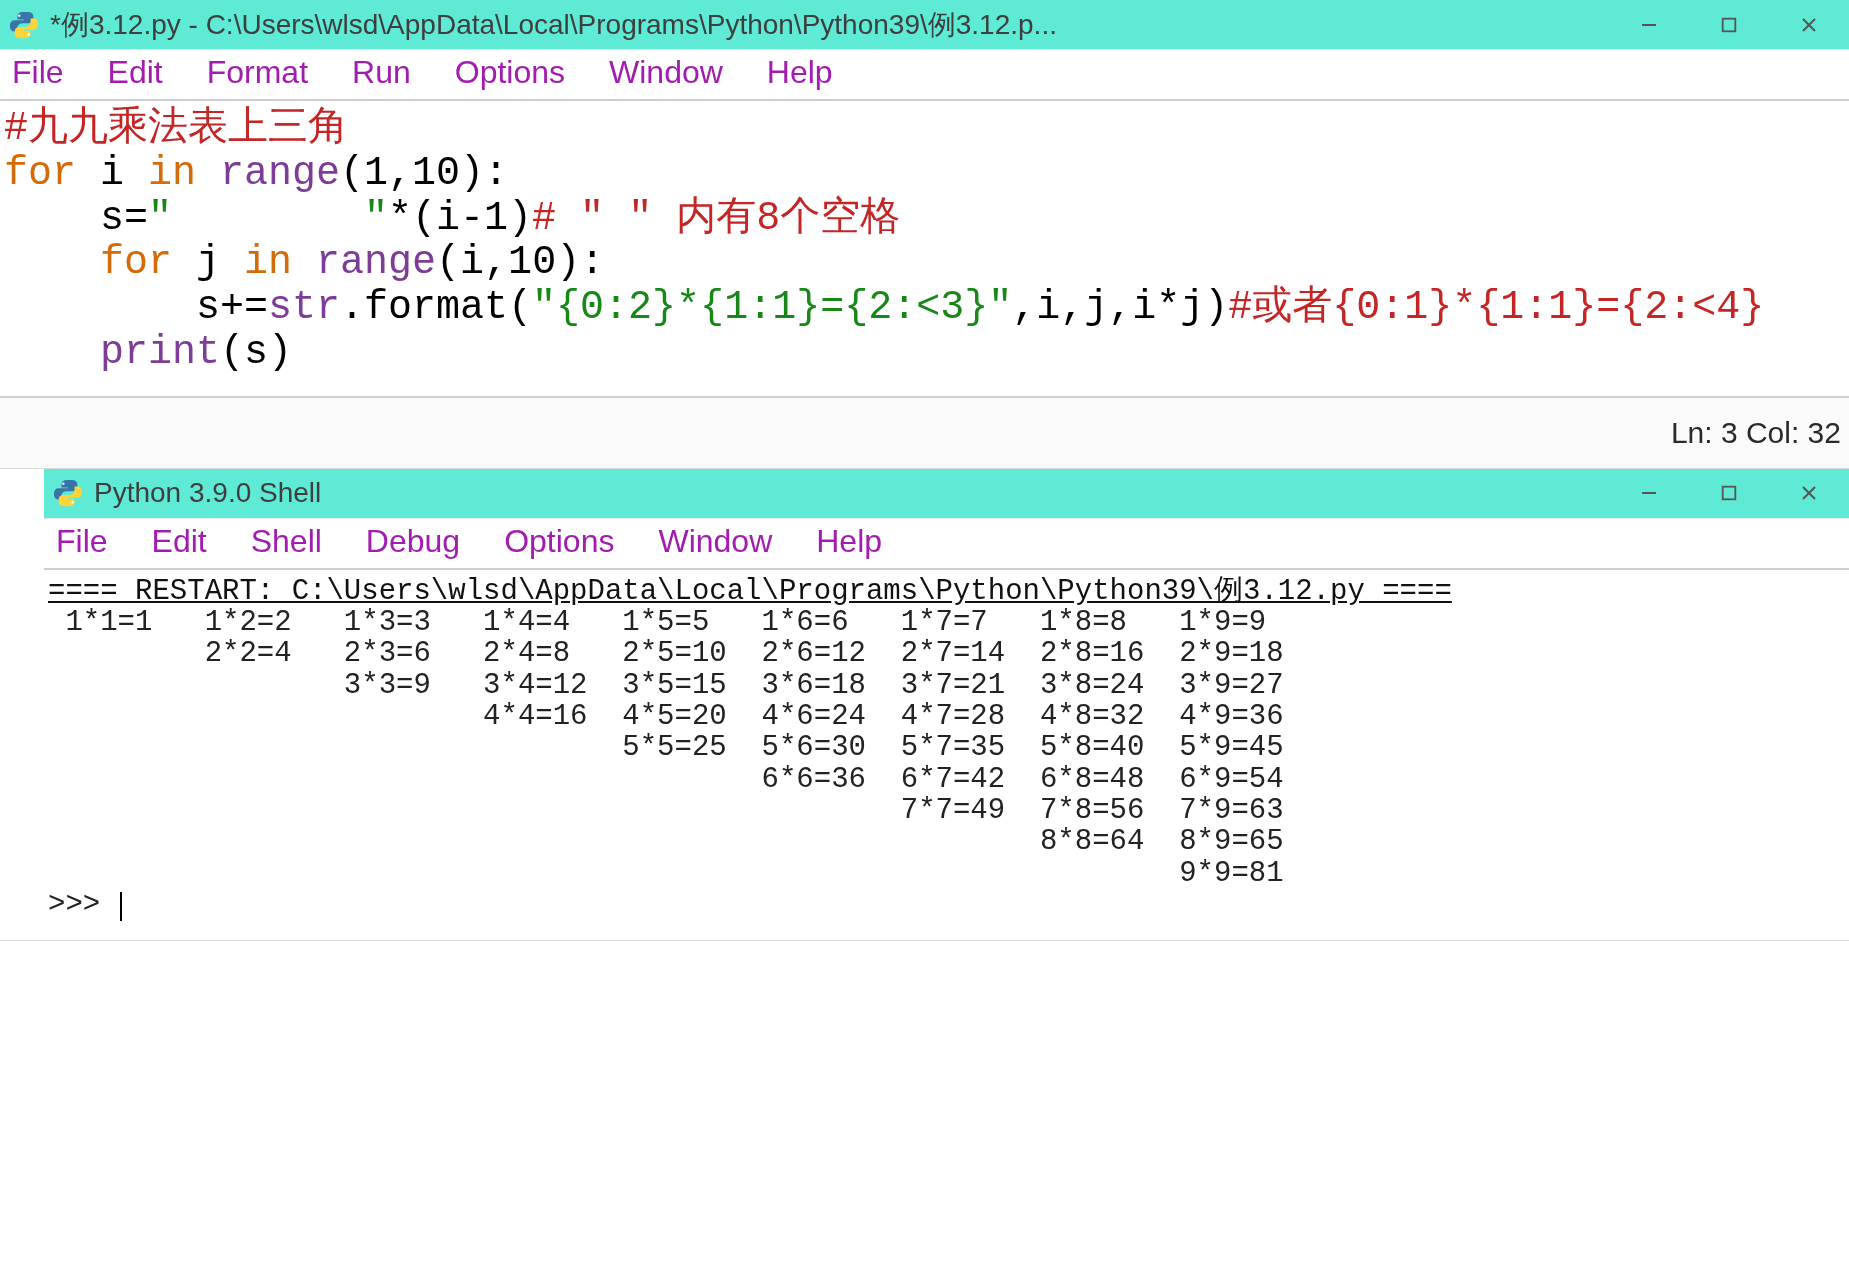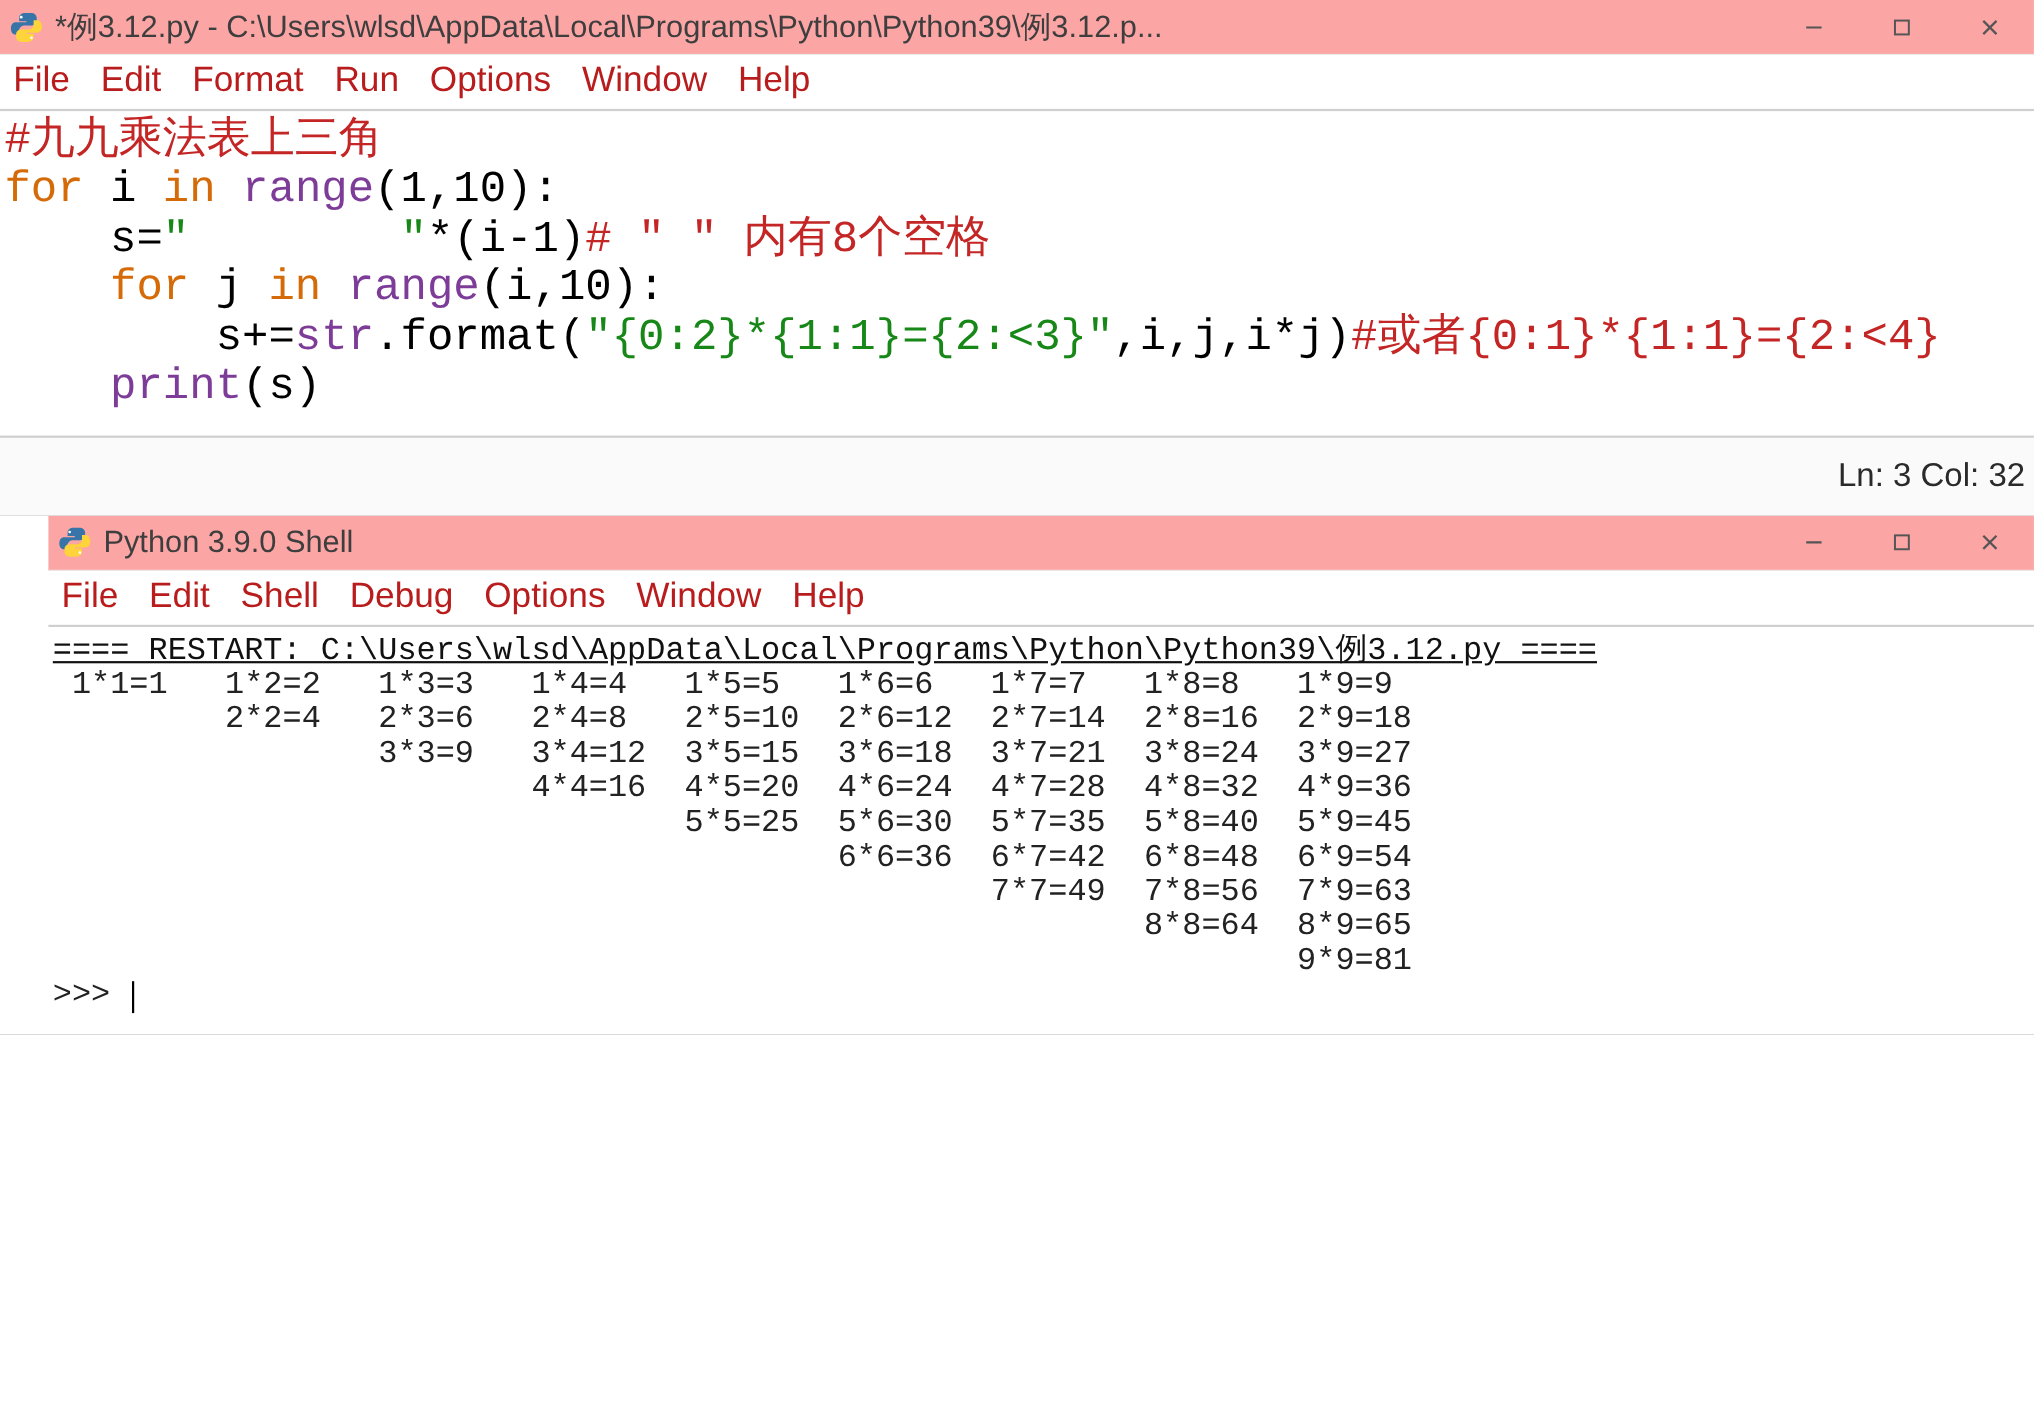--- a/index.html
+++ b/index.html
@@ -17,21 +17,21 @@
     background: #fff;
     display: flex;
     flex-direction: column;
     border-bottom: 1px solid #d9d9d9;
   }
   .titlebar {
     display: flex;
     align-items: center;
     height: 50px;
     padding-left: 6px;
-    background: #fca5a5;
+    background: #5eead4;
     border-bottom: 1px solid #eaeaea;
   }
   .app-icon {
     width: 36px; height: 36px;
     display: flex; align-items: center; justify-content: center;
     margin-right: 8px;
   }
   .title-text {
     flex: 1;
     font-size: 28px;
@@ -45,24 +45,24 @@
   }
   .win-btn {
     width: 80px; height: 50px;
     display: flex; align-items: center; justify-content: center;
     font-size: 26px;
     color: #555;
   }
   .win-btn svg { stroke: #555; }
   .menubar {
     display: flex;
-    gap: 28px;
+    gap: 44px;
     padding: 4px 12px 8px 12px;
     font-size: 32px;
-    color: #b91c1c;
+    color: #a21caf;
     border-bottom: 2px solid #cfcfcf;
     background: #fff;
   }
   .menubar .menu-item { cursor: default; }
 
   
   .editor-area {
     padding: 6px 8px 20px 4px;
     white-space: pre;
     font-family: Liberation Mono, monospace;

